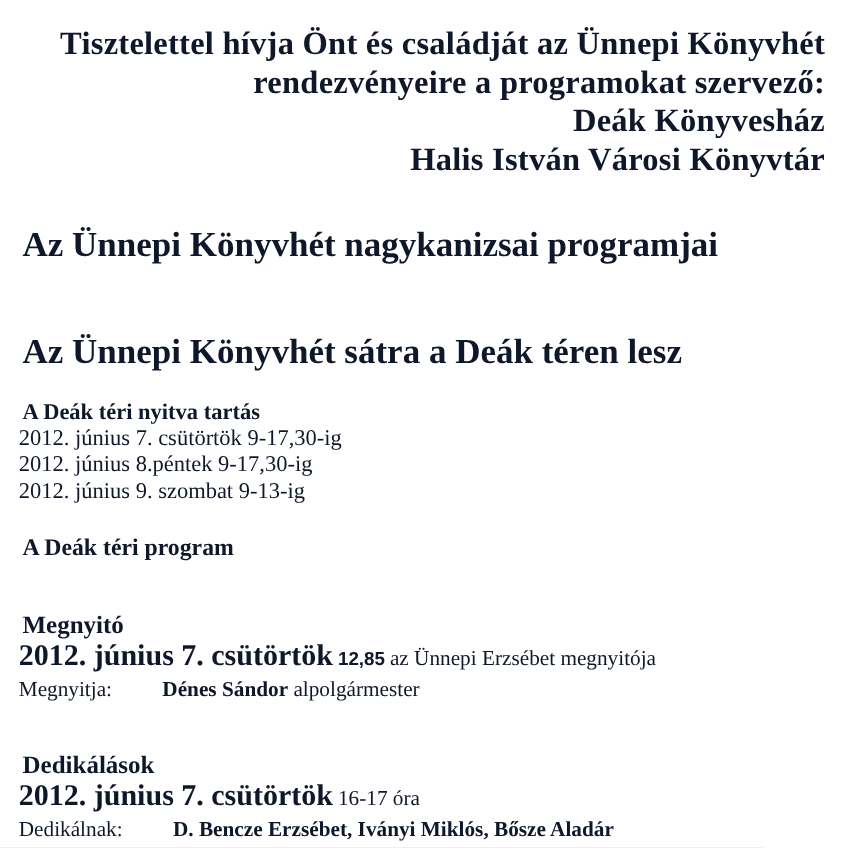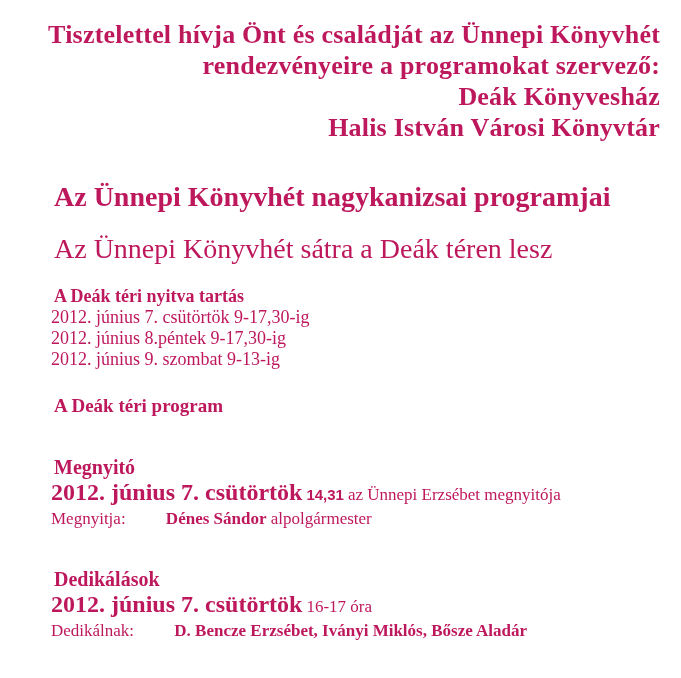--- a/index.html
+++ b/index.html
@@ -1,47 +1,46 @@
 <!DOCTYPE html>
 <html><head>
 <meta charset="utf-8">
 <style>
   html, body { margin: 0; padding: 0; background: #e8e8e8; }
   .page {
     position: relative;
     width: 681px;
     height: 678px;
     background: #ffffff;
-    color: #be185d;
+    color: #0f172a;
     font-family: "Liberation Serif", "DejaVu Serif", serif;
     overflow: hidden;
     margin: 0 auto;
     box-sizing: border-box;
-    padding-left: 36px;
   }
   .invitation {
     padding-top: 19px;
     padding-right: 21px;
     text-align: right;
     font-weight: bold;
     font-size: 26px;
     line-height: 31px;
     letter-spacing: 0.2px;
   }
   .invitation div { white-space: nowrap; }
   .h-main {
     margin: 38px 11px 0 18px;
     font-weight: bold;
     font-size: 28px;
     line-height: 32px;
     white-space: nowrap;
   }
   .h-venue {
-    margin: 20px 0 0 18px;
-    font-weight: normal;
+    margin: 53px 0 0 18px;
+    font-weight: bold;
     font-size: 28px;
     line-height: 32px;
     white-space: nowrap;
   }
   .hours-title {
     margin: 21px 0 0 18px;
     font-weight: bold;
     font-size: 18px;
     line-height: 21px;
   }
@@ -111,20 +110,20 @@
   <div class="hours-title">A Deák téri nyitva tartás</div>
   <div class="hours-lines">
     <div>2012. június 7. csütörtök 9-17,30-ig</div>
     <div>2012. június 8.péntek 9-17,30-ig</div>
     <div>2012. június 9. szombat 9-13-ig</div>
   </div>
 
   <div class="program-title">A Deák téri program</div>
 
   <div class="section-title">Megnyitó</div>
-  <div class="big-line"><span class="big-date">2012. június 7. csütörtök</span><span> </span><span class="time-sans">14,31</span><span> </span><span class="rest">az Ünnepi Erzsébet megnyitója</span></div>
+  <div class="big-line"><span class="big-date">2012. június 7. csütörtök</span><span> </span><span class="time-sans">12,85</span><span> </span><span class="rest">az Ünnepi Erzsébet megnyitója</span></div>
   <div class="detail-line"><span>Megnyitja: </span><span class="names">Dénes Sándor</span><span> alpolgármester</span></div>
 
   <div class="section-title">Dedikálások</div>
   <div class="big-line"><span class="big-date">2012. június 7. csütörtök</span><span> </span><span class="time-serif">16-17</span><span class="rest"> </span><span class="rest">óra</span></div>
   <div class="detail-line"><span>Dedikálnak: </span><span class="names">D. Bencze Erzsébet, Iványi Miklós, Bősze Aladár</span></div>
 
 </div>
 
 </body></html>

